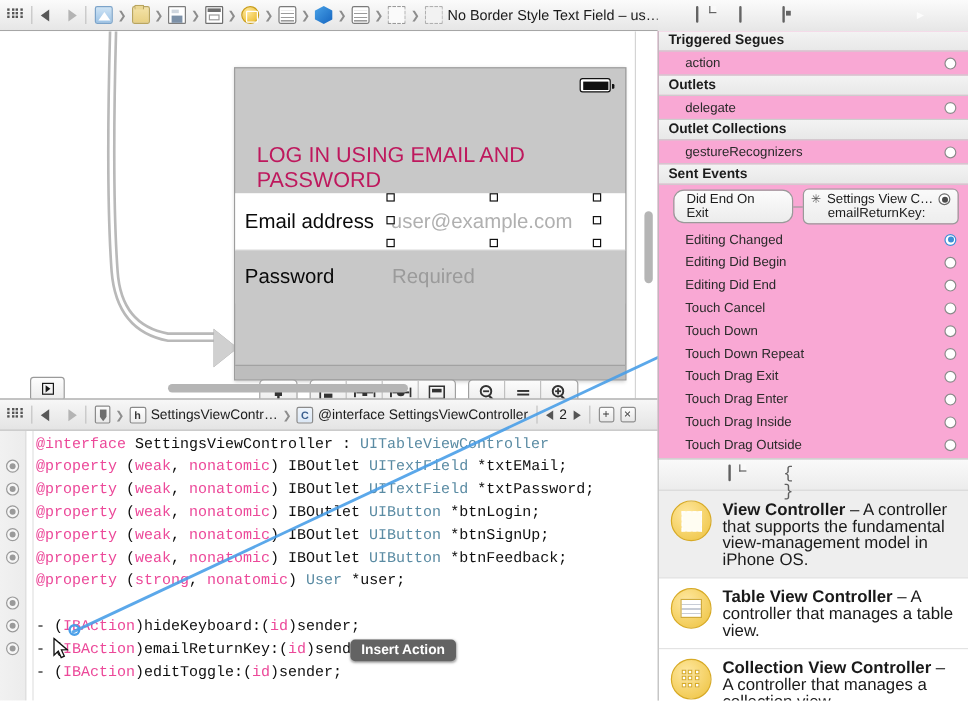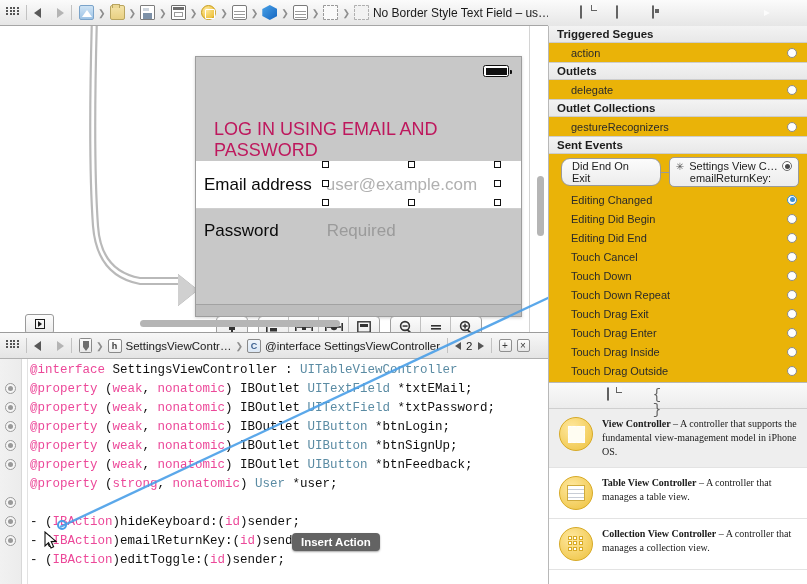--- a/index.html
+++ b/index.html
@@ -166,21 +166,21 @@
   .kw { color:#ec4899; }
   .cls { color:#5a8ba3; }
   .pl { color:#0f0f0f; }
   .tooltip { position:absolute; left:292px; top:533px; background:#636363;
     border-radius:4px; padding:3px 9px; color:#fff; font-size:11.5px; font-weight:bold;
     box-shadow:0 1px 2px rgba(0,0,0,.35); }
   .cursor { position:absolute; left:44px; top:533px; width:12px; height:18px; }
 
   
   .inspector { position:absolute; right:0; top:26px; width:259px; height:356px;
-    background:#eab308; border-left:1px solid #b8b8b8; overflow:hidden; font-size:11px; }
+    background:#f9a8d4; border-left:1px solid #b8b8b8; overflow:hidden; font-size:11px; }
   .sec-head { background:linear-gradient(#f3f3f3,#e8e8e8); border-top:1px solid #cdcdcd;
     border-bottom:1px solid #cdcdcd; padding:2px 8px; font-weight:bold; font-size:11.5px; color:#1c1c1c; }
   .sec-head.first { border-top:none; }
   .row { display:flex; align-items:center; justify-content:space-between;
     padding:2px 10px 2px 22px; height:19px; color:#2a2a2a; }
   .circ { width:10px;height:10px;border-radius:50%;border:1.3px solid #8c8c8c;background:#fff;flex:0 0 auto;}
   .circ.filled { border-color:#3d8fd6; }
   .circ.filled:after { content:""; display:block; width:5px;height:5px;margin:1.5px;border-radius:50%;background:#3d8fd6;}
   .circ.dark { border-color:#6b6b6b; }
   .circ.dark:after { content:""; display:block; width:5px;height:5px;margin:1.5px;border-radius:50%;background:#4a4a4a;}
@@ -214,21 +214,21 @@
   .lib-item.sel { background:#eeeeee; }
   .lib-ic { width:34px;height:34px;border-radius:50%;flex:0 0 auto;
     background:radial-gradient(circle at 38% 32%, #ffe8a0, #edc13c);
     border:1px solid #d7aa26; display:flex; align-items:center; justify-content:center; }
   .li-vc { width:17px;height:17px;border:1.6px dashed #fff; background:#fffdf2; }
   .li-tv { width:18px;height:16px;background:#fff;border:1px solid #d0ab3c;
     background-image: repeating-linear-gradient(#fff,#fff 3px,#c8cdd6 3px,#c8cdd6 4px); }
   .li-cv { width:17px;height:17px; display:grid; grid-template-columns:repeat(3,4px);
     grid-template-rows:repeat(3,4px); gap:1.5px; }
   .li-cv i { background:#fff; border:.8px solid #d7aa26; display:block; }
-  .lib-txt { font-size:10px; line-height:14px; color:#1a1a1a;font-family:Liberation Serif, serif; }
+  .lib-txt { font-size:14px; line-height:14px; color:#1a1a1a; }
   .lib-txt b { font-weight:bold; }
 </style>
 </head>
 <body>
 
 <div id="app">
 
   <div class="toolbar">
     <div class="tb-left">
       <span class="grid-icon">

